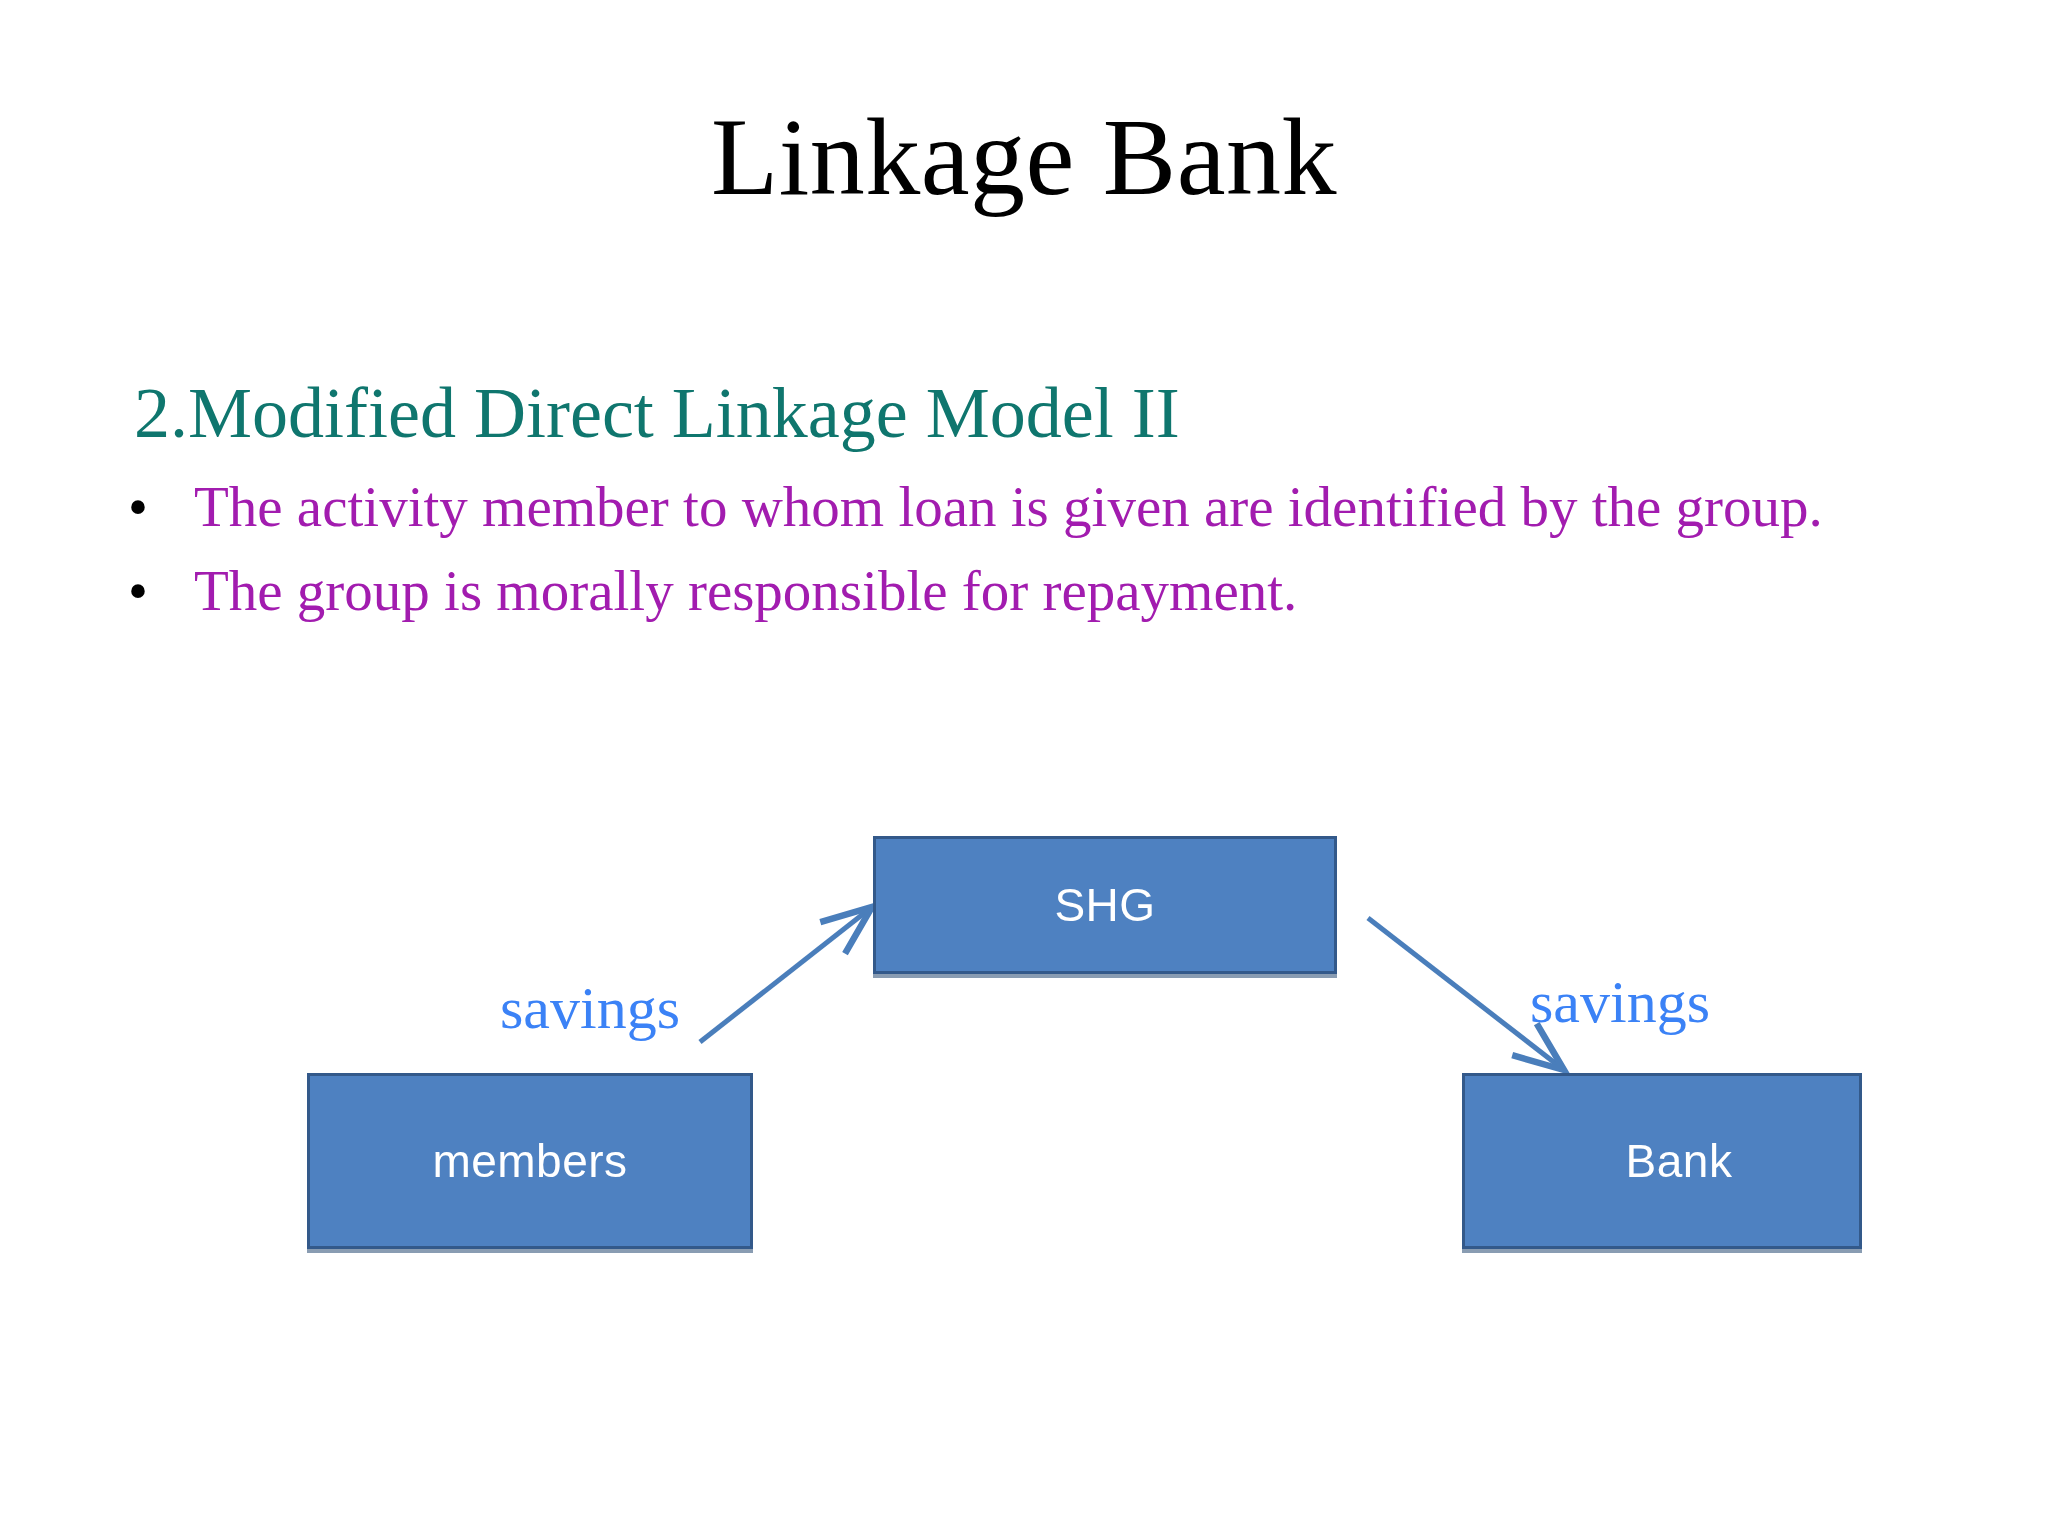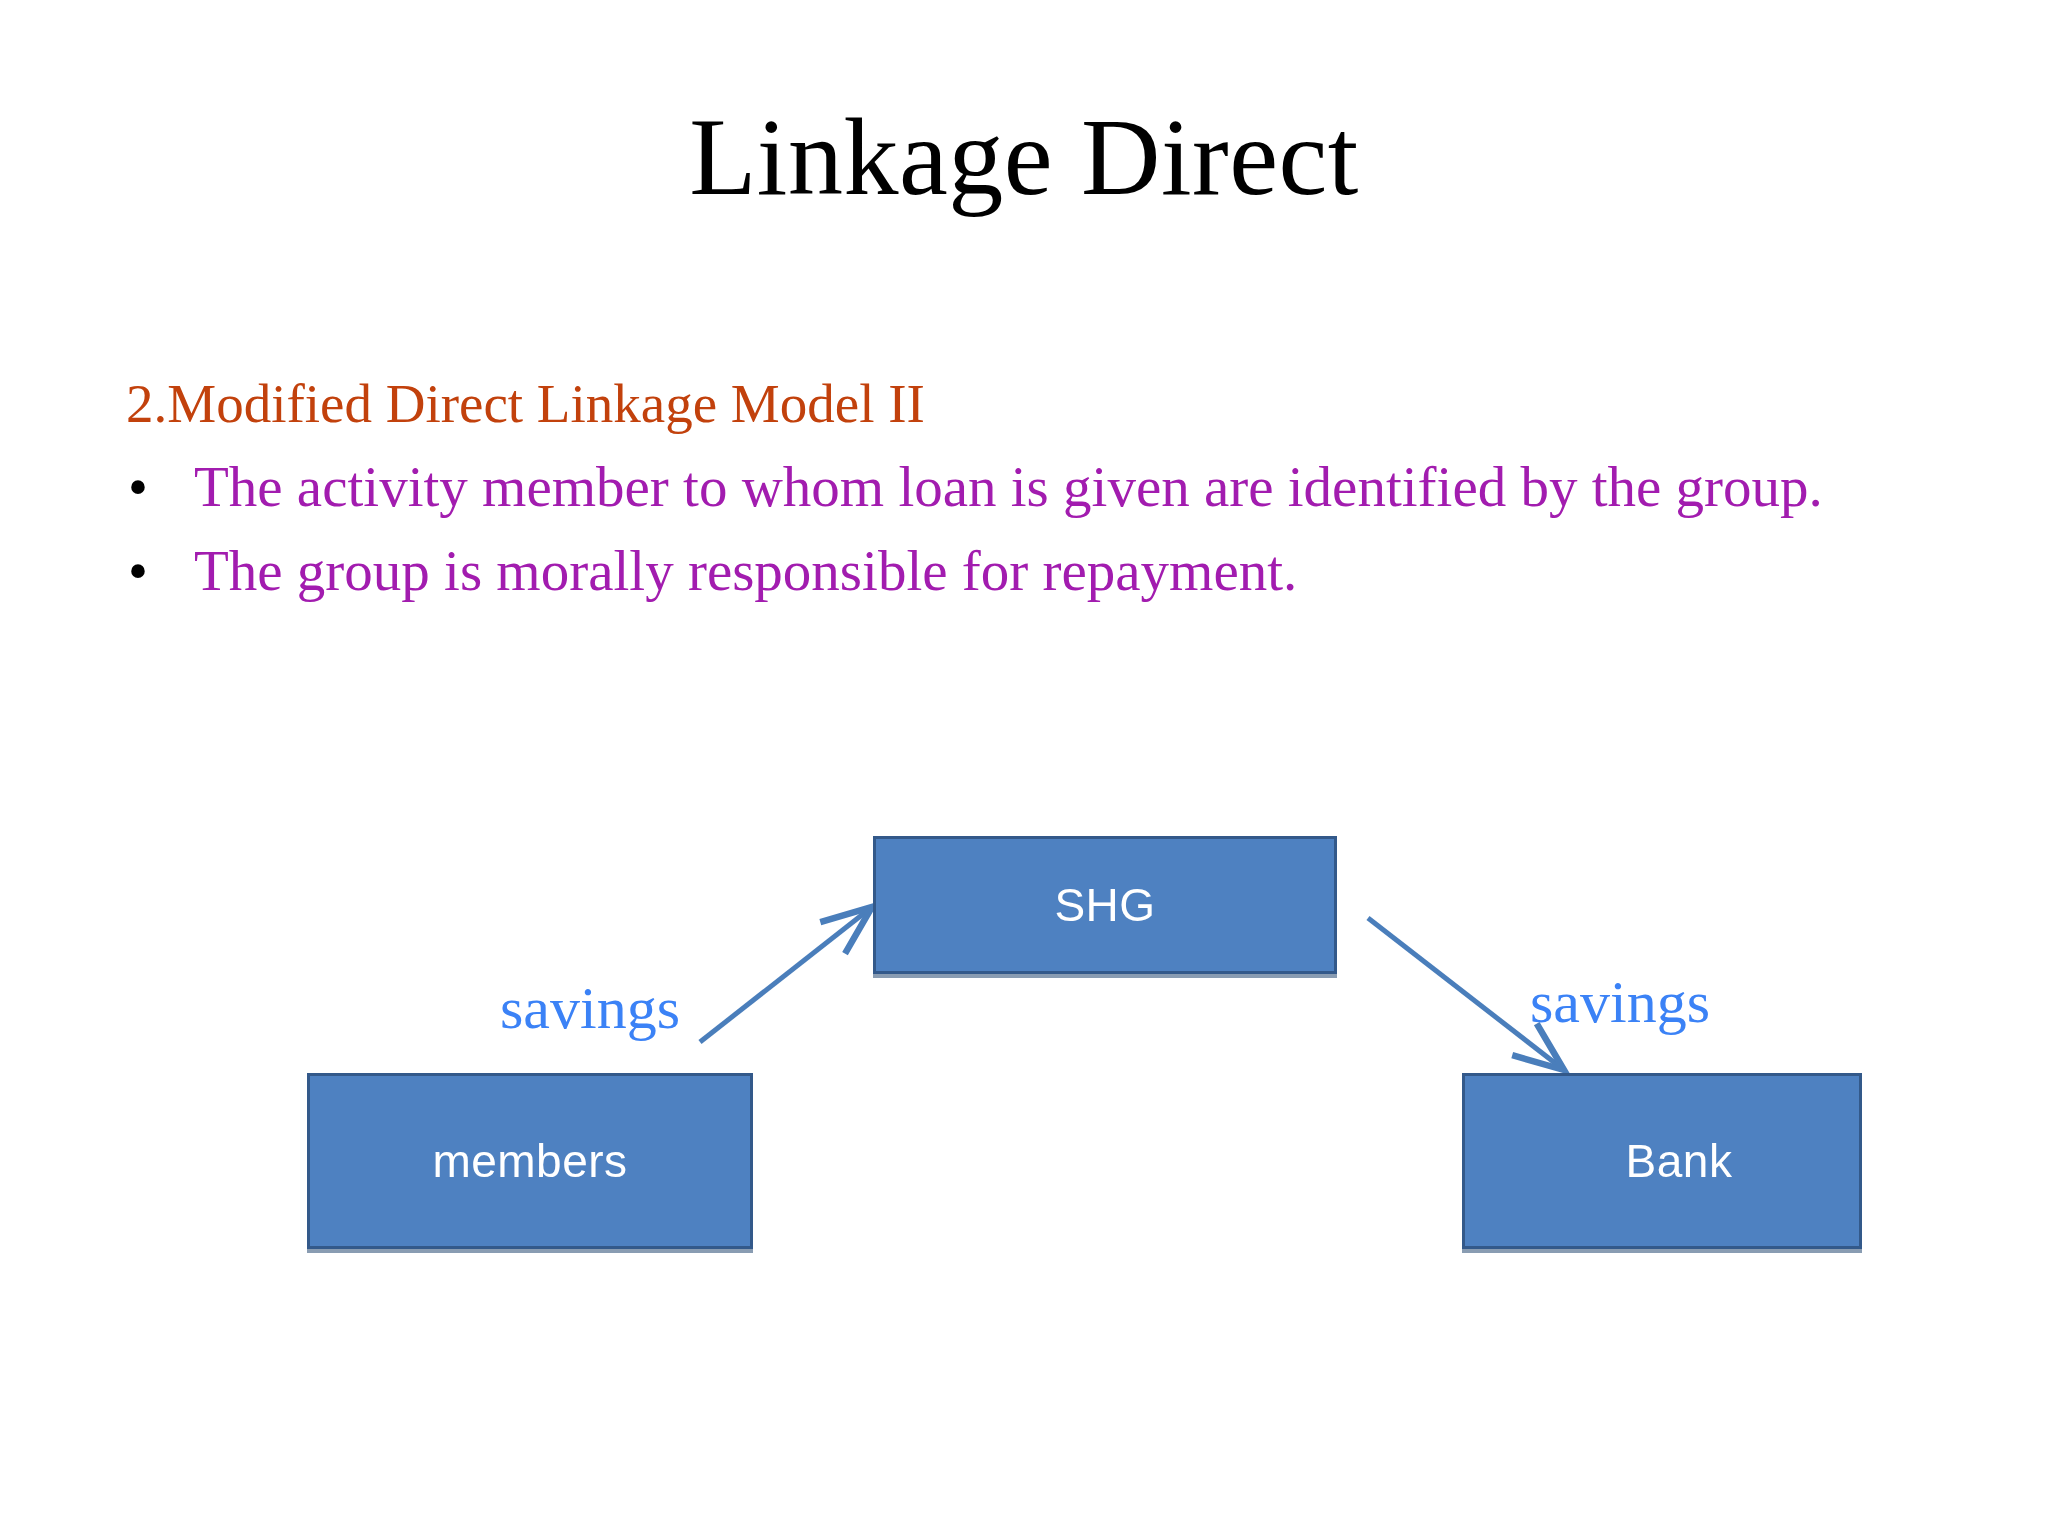--- a/index.html
+++ b/index.html
@@ -34,24 +34,24 @@
 
   
   #body-block {
     position: absolute;
     left: 118px;
     top: 372px;
     width: 1830px;
   }
   .lead-line {
     font-family: "Liberation Serif", "DejaVu Serif", serif;
-    font-size: 55px;
+    font-size: 72px;
     line-height: 1.16;
-    color: #c2410c;
-    margin: 0 0 14px 8px;
+    color: #0f766e;
+    margin: 0 0 14px 16px;
     white-space: nowrap;
   }
   .bullet-row {
     display: flex;
     align-items: flex-start;
     margin: 0 0 10px 0;
   }
   .bullet-mark {
     flex: 0 0 auto;
     width: 76px;
@@ -141,21 +141,21 @@
   #edge-label-right {
     left: 1530px;
     top: 972px;
   }
 </style>
 </head>
 <body>
 
 <div id="slide">
 
-  <div id="slide-title">Linkage Direct</div>
+  <div id="slide-title">Linkage Bank</div>
 
   <div id="body-block">
 
     <p class="lead-line">2.Modified Direct Linkage Model II</p>
 
     <div class="bullet-row">
       <span class="bullet-mark">•</span>
       <span class="bullet-text">The activity member to whom loan is given are identified by the group.</span>
     </div>
 

